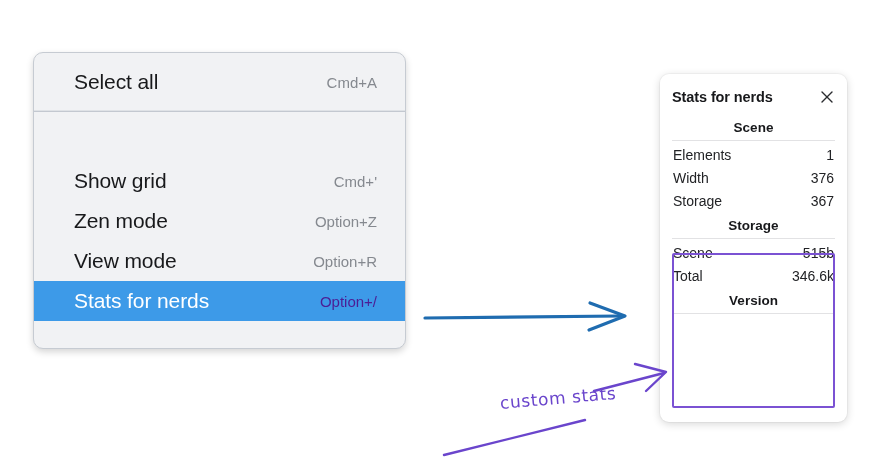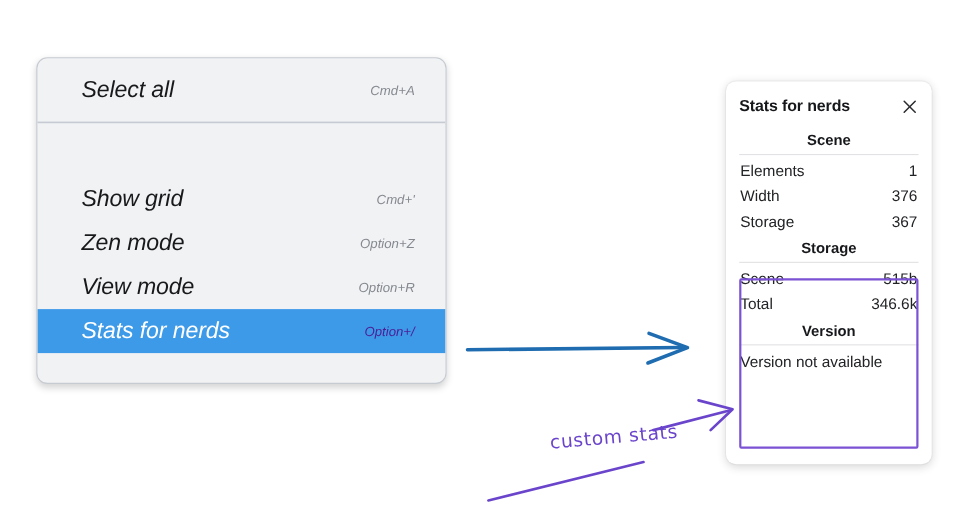--- a/index.html
+++ b/index.html
@@ -28,21 +28,20 @@
     left: 33px;
     top: 52px;
     width: 373px;
     height: 297px;
     background: #f1f2f4;
     border: 1px solid #c6cbd2;
     border-radius: 10px;
     box-shadow: 0 3px 7px rgba(0,0,0,0.17);
     box-sizing: border-box;
     overflow: hidden;
-    font-style: italic;
   }
   .menu-group { padding: 0; }
   .menu-group.first { padding-top: 9px; padding-bottom: 8px; }
   .menu-group.second { padding-top: 9px; padding-bottom: 9px; margin-top: 40px; }
   .menu-divider {
     height: 1px;
     background: #c3c8d0;
     border-top: 1px solid #dfe2e6;
     margin: 0;
   }
@@ -55,21 +54,21 @@
     cursor: default;
   }
   .menu-item .label {
     font-size: 21px;
     color: #18191b;
     letter-spacing: -0.1px;
     white-space: nowrap;
   }
   .menu-item .shortcut {
     margin-left: auto;
-    font-size: 12px;
+    font-size: 15px;
     color: #85898f;
     white-space: nowrap;
   }
   .menu-item.selected {
     background: #3d9ae8;
   }
   .menu-item.selected .label { color: #ffffff; }
   .menu-item.selected .shortcut { color: #4c1d95; }
 
   
@@ -246,21 +245,20 @@
         <span class="k">Scene</span>
         <span class="v">515b</span>
       </div>
       <div class="stat-row">
         <span class="k">Total</span>
         <span class="v">346.6k</span>
       </div>
 
       <div class="section-head">Version</div>
       <div class="hr"></div>
-      <div class="plain-row">Version not available</div>
     </div>
 
     <div class="highlight-box"></div>
   </div>
 
   <svg class="annotations" viewBox="0 0 873 461" width="873" height="461">
 
     <g>
       <path d="M425 318 L620 316" stroke="#1f6cb0" stroke-width="3.2" fill="none" stroke-linecap="round"></path>
       <path d="M590 303 L625 316 L589 330" stroke="#1f6cb0" stroke-width="3.2" fill="none" stroke-linecap="round" stroke-linejoin="round"></path>

